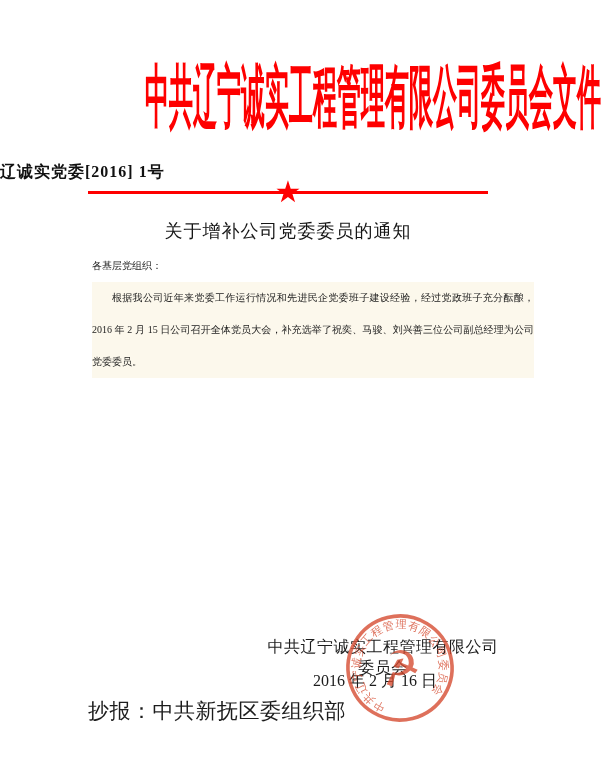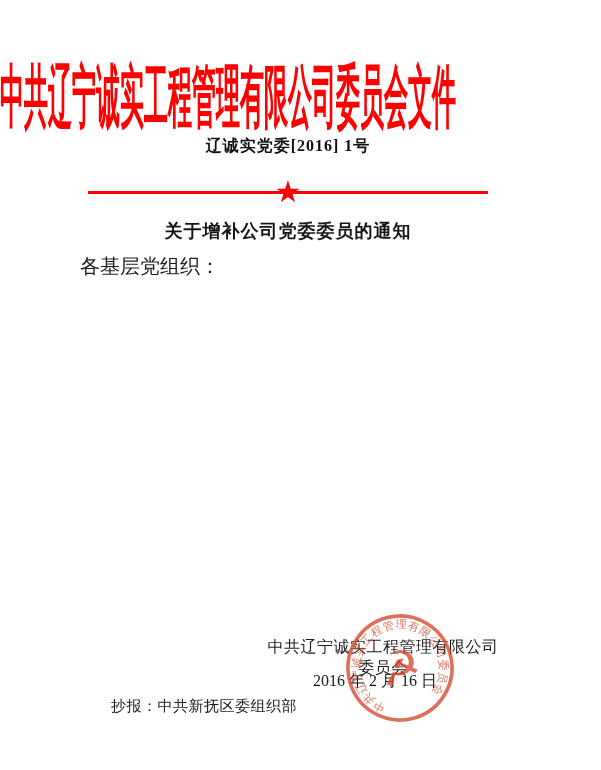--- a/index.html
+++ b/index.html
@@ -5,67 +5,67 @@
   html,body { margin:0; padding:0; background:#ffffff; }
   .page {
     position:relative; width:601px; height:770px; background:#ffffff;
     font-family:"Liberation Serif","DejaVu Serif",serif; color:#1c1c1c;
     overflow:hidden;
   }
 
   
   .org-title {
     position:absolute; top:50px; left:0; width:601px; height:94px;
-    display:flex; align-items:center; justify-content:flex-start;
+    display:flex; align-items:center; justify-content:flex-end;
   }
   .org-title .stretch {
     color:#fe0000; font-weight:bold; font-size:24px; white-space:nowrap;
     transform:scaleY(2.85); transform-origin:center; letter-spacing:0px;
   }
 
   .doc-number {
-    position:absolute; top:136px; left:0; width:576px; text-align:center;
+    position:absolute; top:162px; left:0; width:576px; 
     font-size:16px; font-weight:600; letter-spacing:1px; color:#111;
   }
 
   .red-line {
     position:absolute; top:191px; left:88px; width:400px; height:3px;
     background:#fe0000;
   }
   .star {
     position:absolute; top:174px; left:266px; width:44px; height:36px;
     text-align:center; color:#fe0000; font-size:30px; line-height:36px;
     font-family:"DejaVu Sans",sans-serif;
   }
 
   .notice-title {
     position:absolute; top:219px; left:0; width:576px; text-align:center;
-    font-size:18px; font-weight:bold; letter-spacing:1px; color:#151515;
+    font-size:18px; font-weight:normal; letter-spacing:1px; color:#151515;
   }
 
   
   .body-text {
-    position:absolute; top:250px; left:80px; width:442px;
-    font-size:20px; line-height:32px; text-align:justify;
+    position:absolute; top:250px; left:92px; width:442px;
+    font-size:10px; line-height:32px; text-align:justify;
   }
   .body-text p { margin:0; }
   .body-text p.shaded { text-indent:2em; background:#fcf8ec; }
 
   
   .signature-org {
     position:absolute; top:637px; left:262px; width:242px; text-align:center;
     font-size:16px; letter-spacing:0.5px;
   }
   .signature-date {
     position:absolute; top:671px; left:254px; width:242px; text-align:center;
     font-size:16px;
   }
 
   .cc-line {
-    position:absolute; top:697px; left:111px; font-size:15px; letter-spacing:0.5px;
+    position:absolute; top:697px; left:88px; font-size:21px; letter-spacing:0.5px;
   }
 
   
   .seal {
     position:absolute; left:315px; top:583px; width:170px; height:170px;
     pointer-events:none;
   }
 </style>
 </head>
 <body>
@@ -78,20 +78,21 @@
 
   <div class="doc-number">辽诚实党委[2016] 1号</div>
 
   <div class="red-line"></div>
   <div class="star">★</div>
 
   <div class="notice-title">关于增补公司党委委员的通知</div>
 
   <div class="body-text">
     <p>各基层党组织：</p>
+    <p class="shaded">根据我公司近年来党委工作运行情况和先进民企党委班子建设经验，经过党政班子充分酝酿， 2016 年 2 月 15 日公司召开全体党员大会，补充选举了祝奕、马骏、刘兴善三位公司副总经理为公司党委委员。</p>
   </div>
 
   <div class="signature-org">中共辽宁诚实工程管理有限公司委员会</div>
   <div class="signature-date">2016 年 2 月 16 日</div>
 
   <svg class="seal" viewBox="0 0 170 170">
     <defs>
       <path id="ringPath" d="M 62.1,117.8 A 40,40 0 1 1 107.9,117.8" fill="none"></path>
     </defs>
     <g transform="rotate(-14 85 85)" opacity="0.78">

